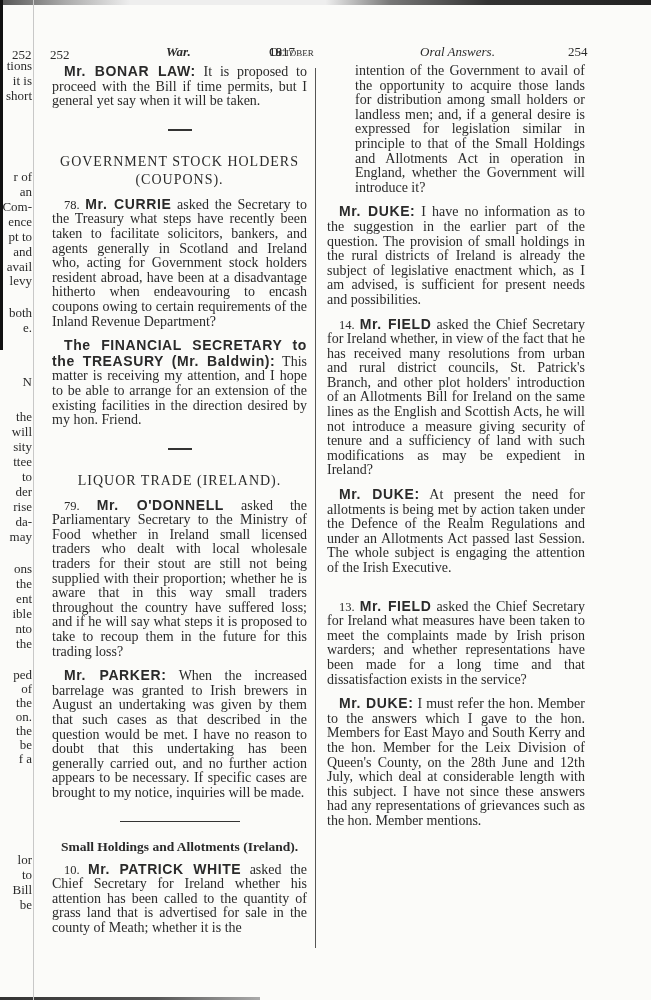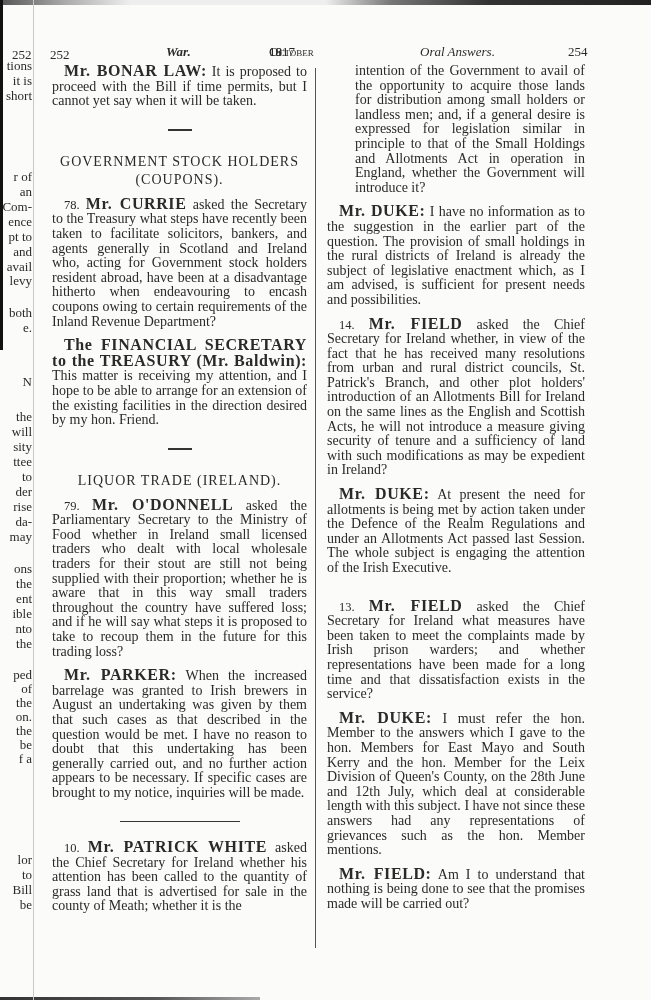--- a/index.html
+++ b/index.html
@@ -57,22 +57,22 @@
     text-align: justify;
   }
   .col-left { left: 52px; width: 255px; }
   .col-right { left: 327px; width: 258px; }
   .col-divider {
     position: absolute; left: 315px; top: 68px; width: 1px; height: 880px; background: #555;
   }
   .para { margin: 0 0 9px 0; text-indent: 12px; }
   .para.noindent { text-indent: 0; margin-left: 28px; }
   .speaker {
-    font-family: Liberation Serif, serif;
-    font-weight: bold; font-size: 16px; letter-spacing: 0.6px;
+    font-family: Liberation Sans, sans-serif;
+    font-weight: bold; font-size: 14px; letter-spacing: 0.6px;
   }
   .num { font-size: 12.5px; }
   .rule-short { width: 24px; height: 2px; background: #333; margin: 20px auto 22px auto; }
   .rule-long { width: 120px; height: 1.5px; background: #333; margin: 20px auto 18px auto; }
   .heading-caps {
     text-align: center; font-size: 14px; letter-spacing: 1px; margin: 0 0 8px 0; line-height: 18px;
   }
   .heading-bold {
     text-align: center; font-size: 13.5px; font-weight: bold; margin: 0 0 7px 0;
   }
@@ -140,54 +140,54 @@
       <span class="sc">October</span> 
       <span>1917</span>
     </span>
   <span class="h-oral">Oral Answers.</span>
   <span class="h-page-right">254</span>
 </div>
 
 <div class="col-divider"></div>
 
 <div class="col col-left">
-  <p class="para"><span class="speaker">Mr. BONAR LAW:</span><span> It is proposed to proceed with the Bill if time permits, but I cannot yet say when it will be taken.</span></p>
+  <p class="para"><span class="speaker">Mr. BONAR LAW:</span><span> It is proposed to proceed with the Bill if time permits, but I general yet say when it will be taken.</span></p>
 
   <div class="rule-short"></div>
 
   <p class="heading-caps">GOVERNMENT STOCK HOLDERS (COUPONS).</p>
 
   <p class="para"><span class="num">78.</span> <span class="speaker">Mr. CURRIE</span><span> asked the Secretary to the Treasury what steps have recently been taken to facilitate solicitors, bankers, and agents generally in Scotland and Ireland who, acting for Government stock holders resident abroad, have been at a disadvantage hitherto when endeavouring to encash coupons owing to certain requirements of the Inland Revenue Department?</span></p>
 
   <p class="para"><span class="speaker">The FINANCIAL SECRETARY to the TREASURY (Mr. Baldwin):</span><span> This matter is receiving my attention, and I hope to be able to arrange for an extension of the existing facilities in the direction desired by my hon. Friend.</span></p>
 
   <div class="rule-short"></div>
 
   <p class="heading-caps">LIQUOR TRADE (IRELAND).</p>
 
   <p class="para"><span class="num">79.</span> <span class="speaker">Mr. O'DONNELL</span><span> asked the Parliamentary Secretary to the Ministry of Food whether in Ireland small licensed traders who dealt with local wholesale traders for their stout are still not being supplied with their proportion; whether he is aware that in this way small traders throughout the country have suffered loss; and if he will say what steps it is proposed to take to recoup them in the future for this trading loss?</span></p>
 
   <p class="para"><span class="speaker">Mr. PARKER:</span><span> When the increased barrelage was granted to Irish brewers in August an undertaking was given by them that such cases as that described in the question would be met. I have no reason to doubt that this undertaking has been generally carried out, and no further action appears to be necessary. If specific cases are brought to my notice, inquiries will be made.</span></p>
 
   <div class="rule-long"></div>
 
+  <p class="heading-bold">Small Holdings and Allotments (Ireland).</p>
 
   <p class="para"><span class="num">10.</span> <span class="speaker">Mr. PATRICK WHITE</span><span> asked the Chief Secretary for Ireland whether his attention has been called to the quantity of grass land that is advertised for sale in the county of Meath; whether it is the</span></p>
 </div>
 
 <div class="col col-right">
   <p class="para noindent">intention of the Government to avail of the opportunity to acquire those lands for distribution among small holders or landless men; and, if a general desire is expressed for legislation similar in principle to that of the Small Holdings and Allotments Act in operation in England, whether the Government will introduce it?</p>
 
   <p class="para"><span class="speaker">Mr. DUKE:</span><span> I have no information as to the suggestion in the earlier part of the question. The provision of small holdings in the rural districts of Ireland is already the subject of legislative enactment which, as I am advised, is sufficient for present needs and possibilities.</span></p>
 
   <p class="para"><span class="num">14.</span> <span class="speaker">Mr. FIELD</span><span> asked the Chief Secretary for Ireland whether, in view of the fact that he has received many resolutions from urban and rural district councils, St. Patrick's Branch, and other plot holders' introduction of an Allotments Bill for Ireland on the same lines as the English and Scottish Acts, he will not introduce a measure giving security of tenure and a sufficiency of land with such modifications as may be expedient in Ireland?</span></p>
 
   <p class="para"><span class="speaker">Mr. DUKE:</span><span> At present the need for allotments is being met by action taken under the Defence of the Realm Regulations and under an Allotments Act passed last Session. The whole subject is engaging the attention of the Irish Executive.</span></p>
 
   <div class="spacer"></div>
 
 
   <p class="para"><span class="num">13.</span> <span class="speaker">Mr. FIELD</span><span> asked the Chief Secretary for Ireland what measures have been taken to meet the complaints made by Irish prison warders; and whether representations have been made for a long time and that dissatisfaction exists in the service?</span></p>
 
   <p class="para"><span class="speaker">Mr. DUKE:</span><span> I must refer the hon. Member to the answers which I gave to the hon. Members for East Mayo and South Kerry and the hon. Member for the Leix Division of Queen's County, on the 28th June and 12th July, which deal at considerable length with this subject. I have not since these answers had any representations of grievances such as the hon. Member mentions.</span></p>
 
-  <p class="para"><span class="speaker">Mr. FIELD:</span><span> Am I to understand that nothing is being done to see that the promises made will be carried out?</span></p>
 </div>
 
 </body></html>

